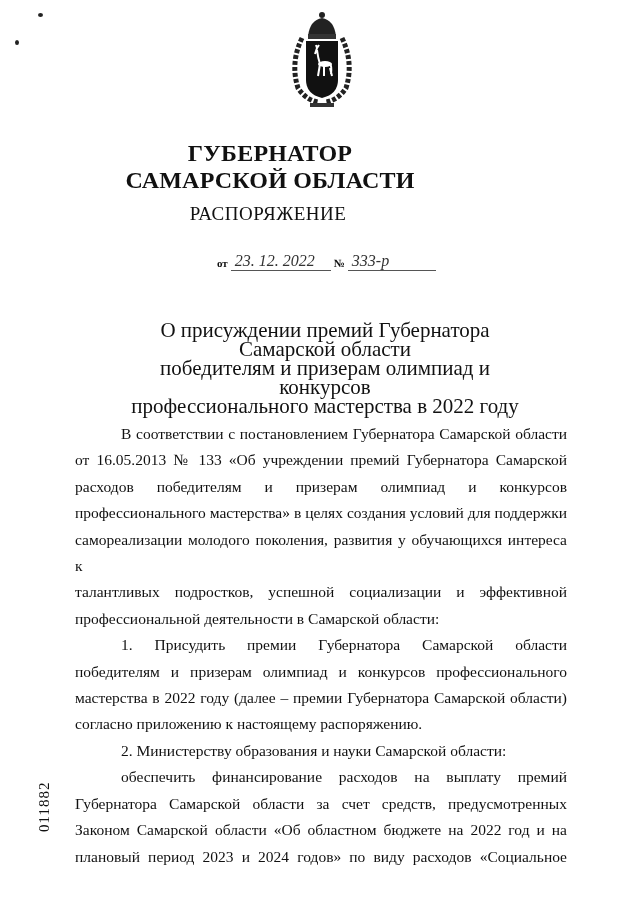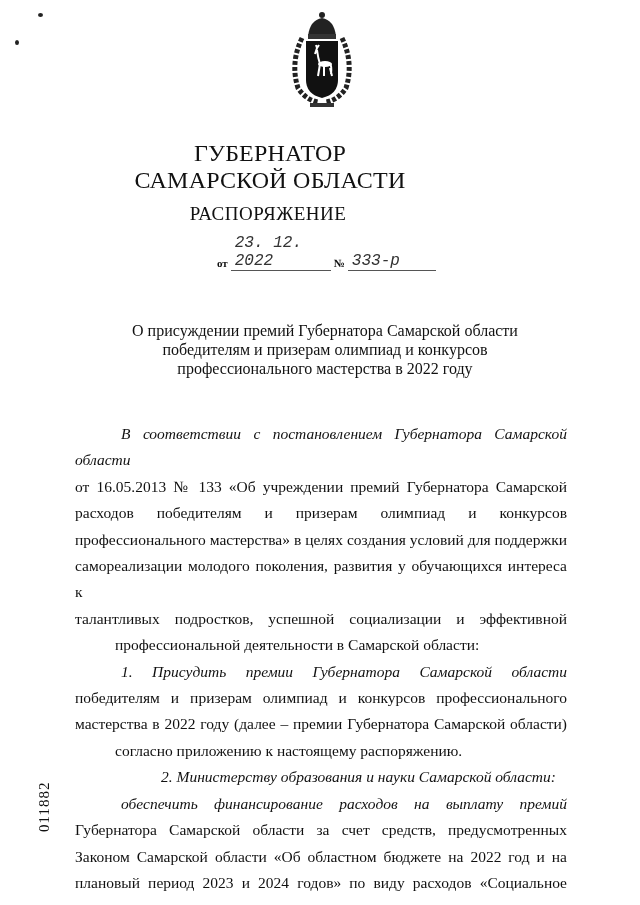--- a/index.html
+++ b/index.html
@@ -4,45 +4,45 @@
   <style>
     html, body { margin: 0; padding: 0; }
     body {
       width: 640px; height: 905px; background: #ffffff; position: relative; overflow: hidden;
       font-family: "Liberation Serif", "DejaVu Serif", serif; color: #111;
     }
     .speck { position: absolute; background: #222; border-radius: 50%; }
     .emblem { position: absolute; left: 288px; top: 8px; width: 68px; height: 100px; }
     .header-line {
       position: absolute; left: 0; width: 540px; text-align: center;
-      font-weight: normal; font-size: 24px; letter-spacing: 0.2px; color: #111;
+      font-weight: bold; font-size: 24px; letter-spacing: 0.2px; color: #111;
     }
     .order-title {
       position: absolute; left: 0; width: 536px; text-align: center;
       font-size: 19px; top: 203px; letter-spacing: 0.5px; color: #111;
     }
     .date-line {
       position: absolute; top: 251px; left: 214px; height: 20px; font-size: 11px;
       display: flex; align-items: flex-end; color: #111;
     }
     .date-line .hand {
-      font-family: Liberation Mono, monospace; font-style: italic; font-size: 16px;
+      font-family: Liberation Serif, serif; font-style: italic; font-size: 16px;
       color: #333; border-bottom: 1px solid #555; display: inline-block; padding: 0 4px; line-height: 18px;
     }
     .date-line .lbl { padding: 0 3px; line-height: 16px; font-weight: bold; }
     .subject {
       position: absolute; top: 321px; left: 120px; width: 410px; text-align: center;
-      font-size: 16px; line-height: 19px;
+      font-size: 21px; line-height: 19px;
     }
     .body-text {
       position: absolute; left: 75px; width: 492px; font-size: 15.5px; line-height: 26.4px;
     }
     .p { text-align: justify; text-align-last: justify; margin: 0; }
-    .p.last { text-align-last: left; margin-left: 40px; }
-    .indent { text-indent: 46px; font-style: italic; }
+    .p.last { text-align-last: left; }
+    .indent { text-indent: 46px; }
     .stamp {
       position: absolute; left: 36px; top: 750px; transform: rotate(-90deg);
       transform-origin: left top; font-size: 15px; letter-spacing: 1px; top: 832px;
     }
   </style>
 </head>
 <body>
 
 <div class="speck" style="left:38px;top:13px;width:5px;height:4px;"></div>
 <div class="speck" style="left:15px;top:40px;width:4px;height:5px;"></div>

